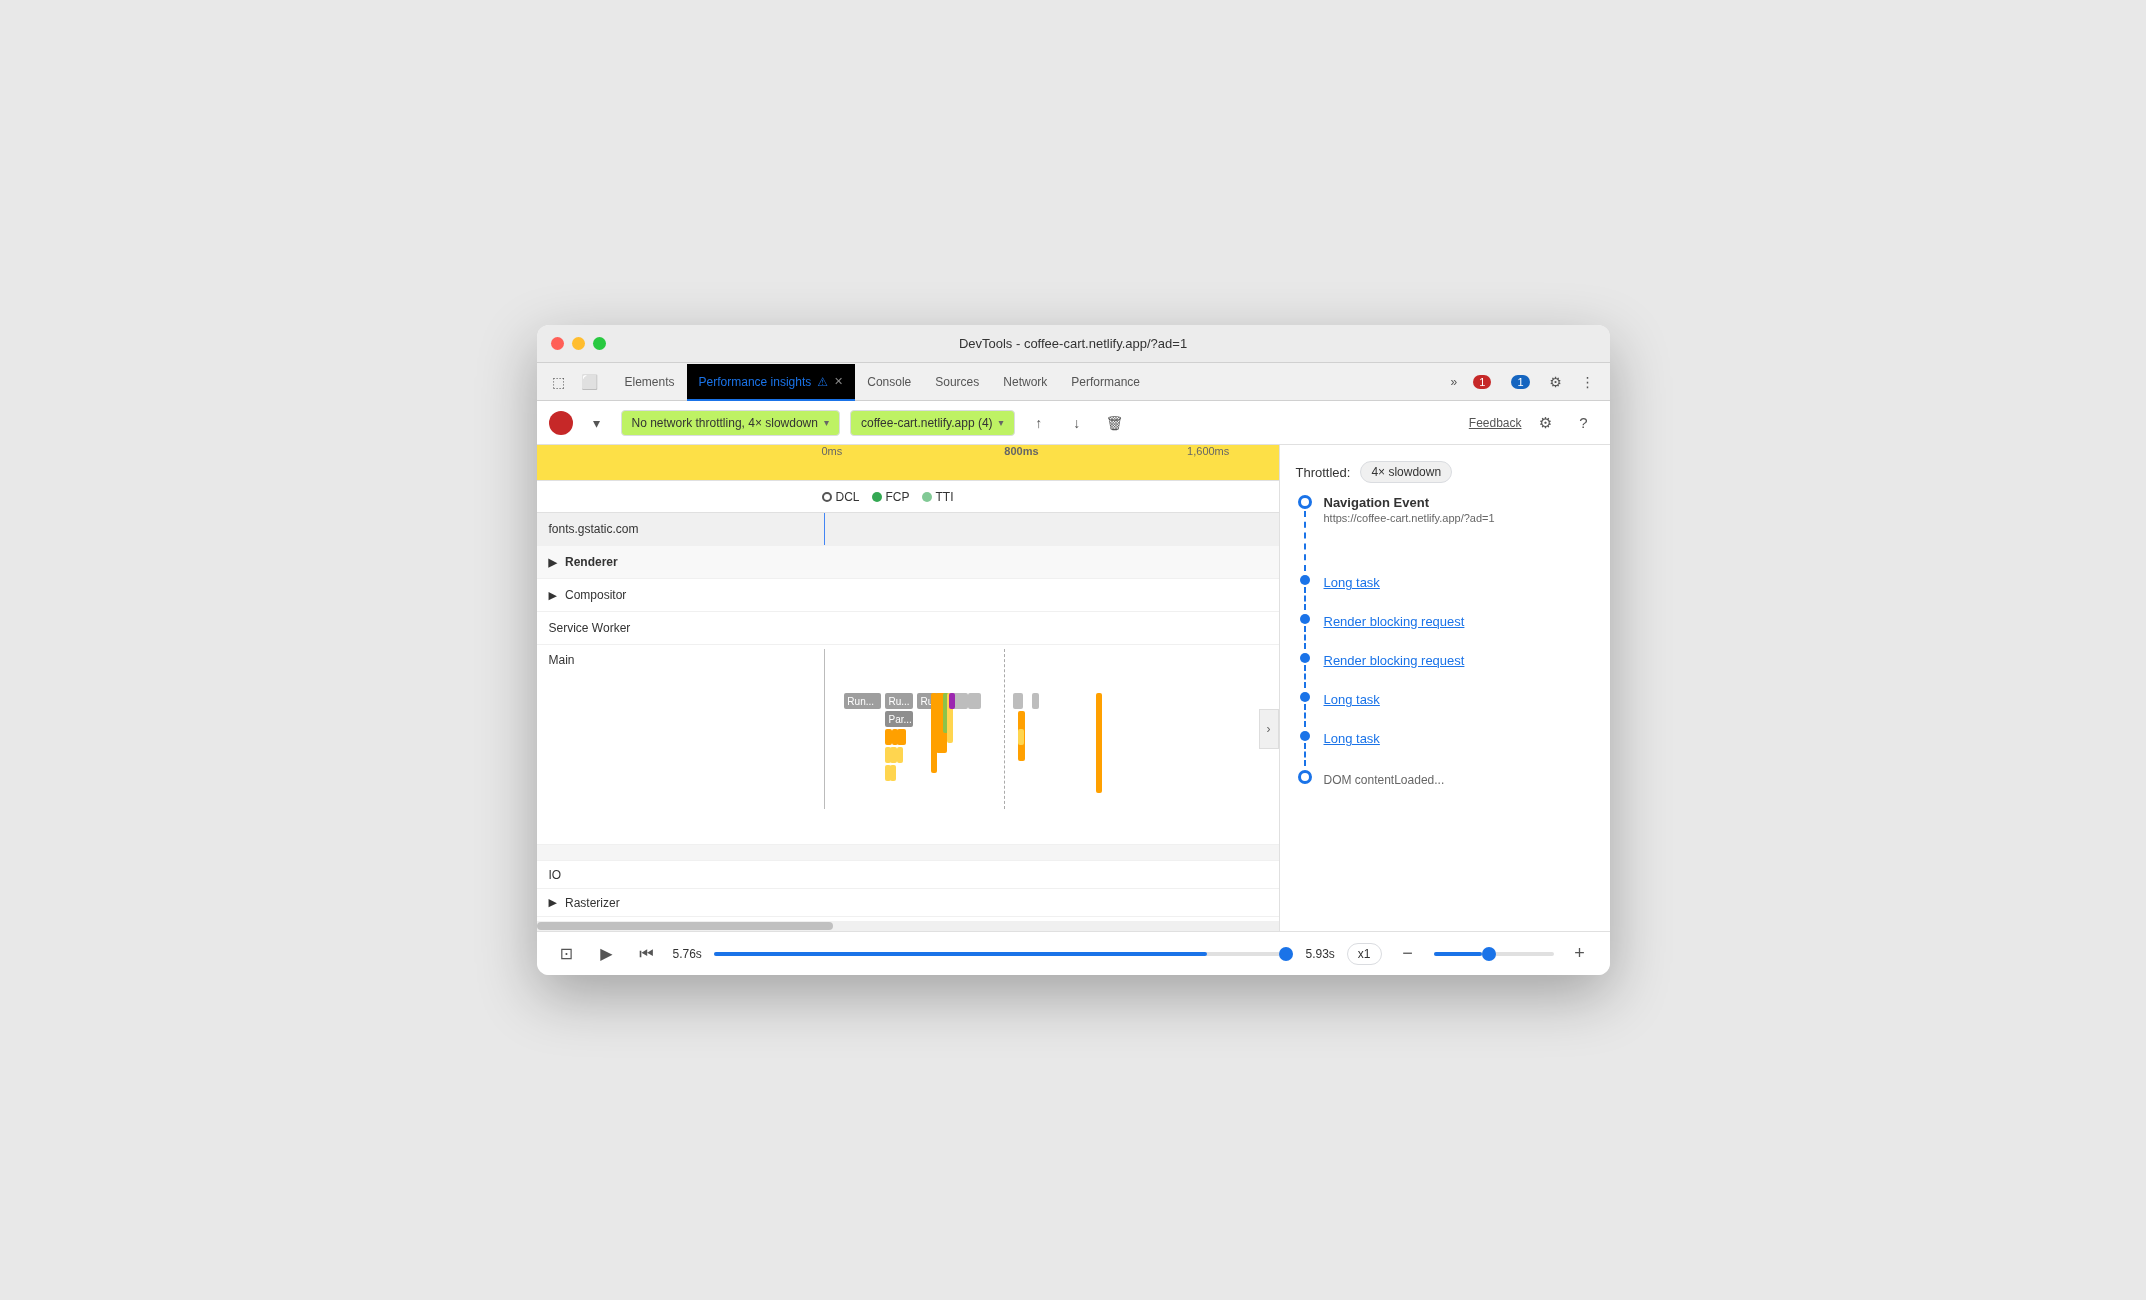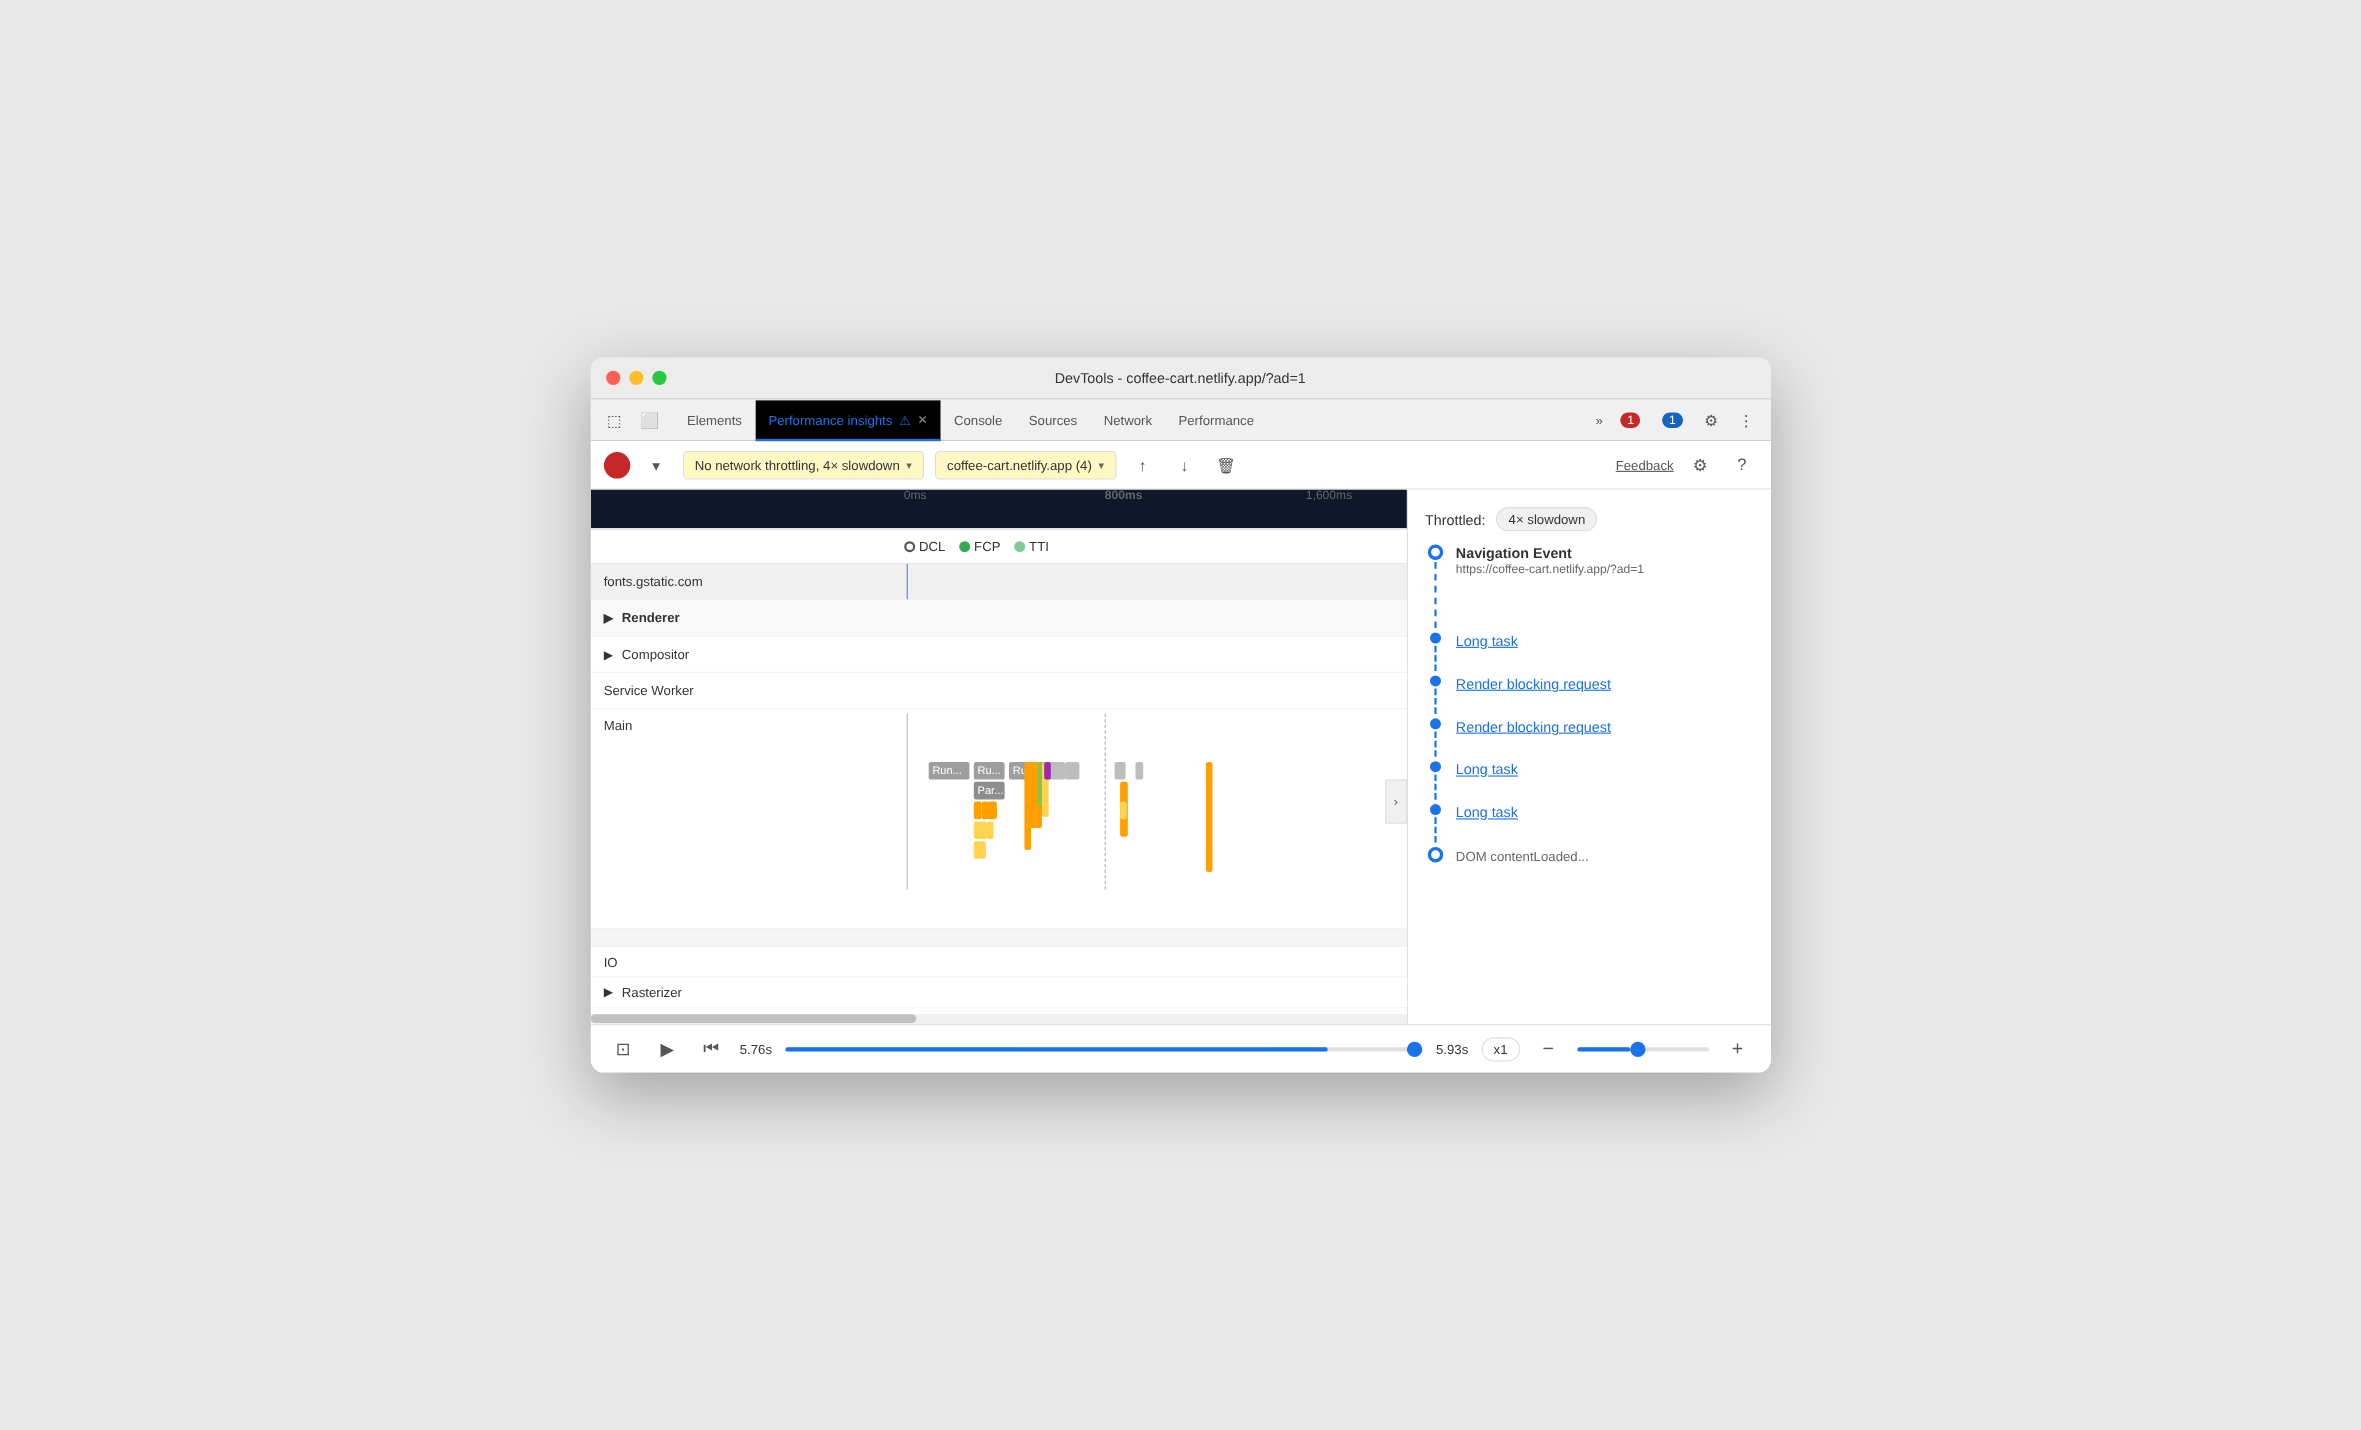--- a/index.html
+++ b/index.html
@@ -158,21 +158,21 @@
       border-radius: 50%;
       background: #c62828;
       cursor: pointer;
       border: none;
       flex-shrink: 0;
     }
     .dropdown-btn {
       display: flex;
       align-items: center;
       gap: 6px;
-      background: #fef9c3;
+      background: #bef264;
       border: 1px solid #dadce0;
       border-radius: 4px;
       padding: 5px 10px;
       font-size: 12px;
       cursor: pointer;
       color: #333;
     }
     .dropdown-arrow { font-size: 10px; color: #666; }
     .toolbar-spacer { flex: 1; }
     .feedback-link {
@@ -198,21 +198,21 @@
     }
     .timeline-panel {
       flex: 1;
       display: flex;
       flex-direction: column;
       overflow: hidden;
       border-right: 1px solid #e0e0e0;
     }
     .time-ruler {
       height: 36px;
-      background: #0f172a;
+      background: #fde047;
       border-bottom: 1px solid #e0e0e0;
       display: flex;
       align-items: flex-end;
       padding-bottom: 4px;
       position: relative;
       flex-shrink: 0;
     }
     .time-label {
       font-size: 11px;
       color: #666;

